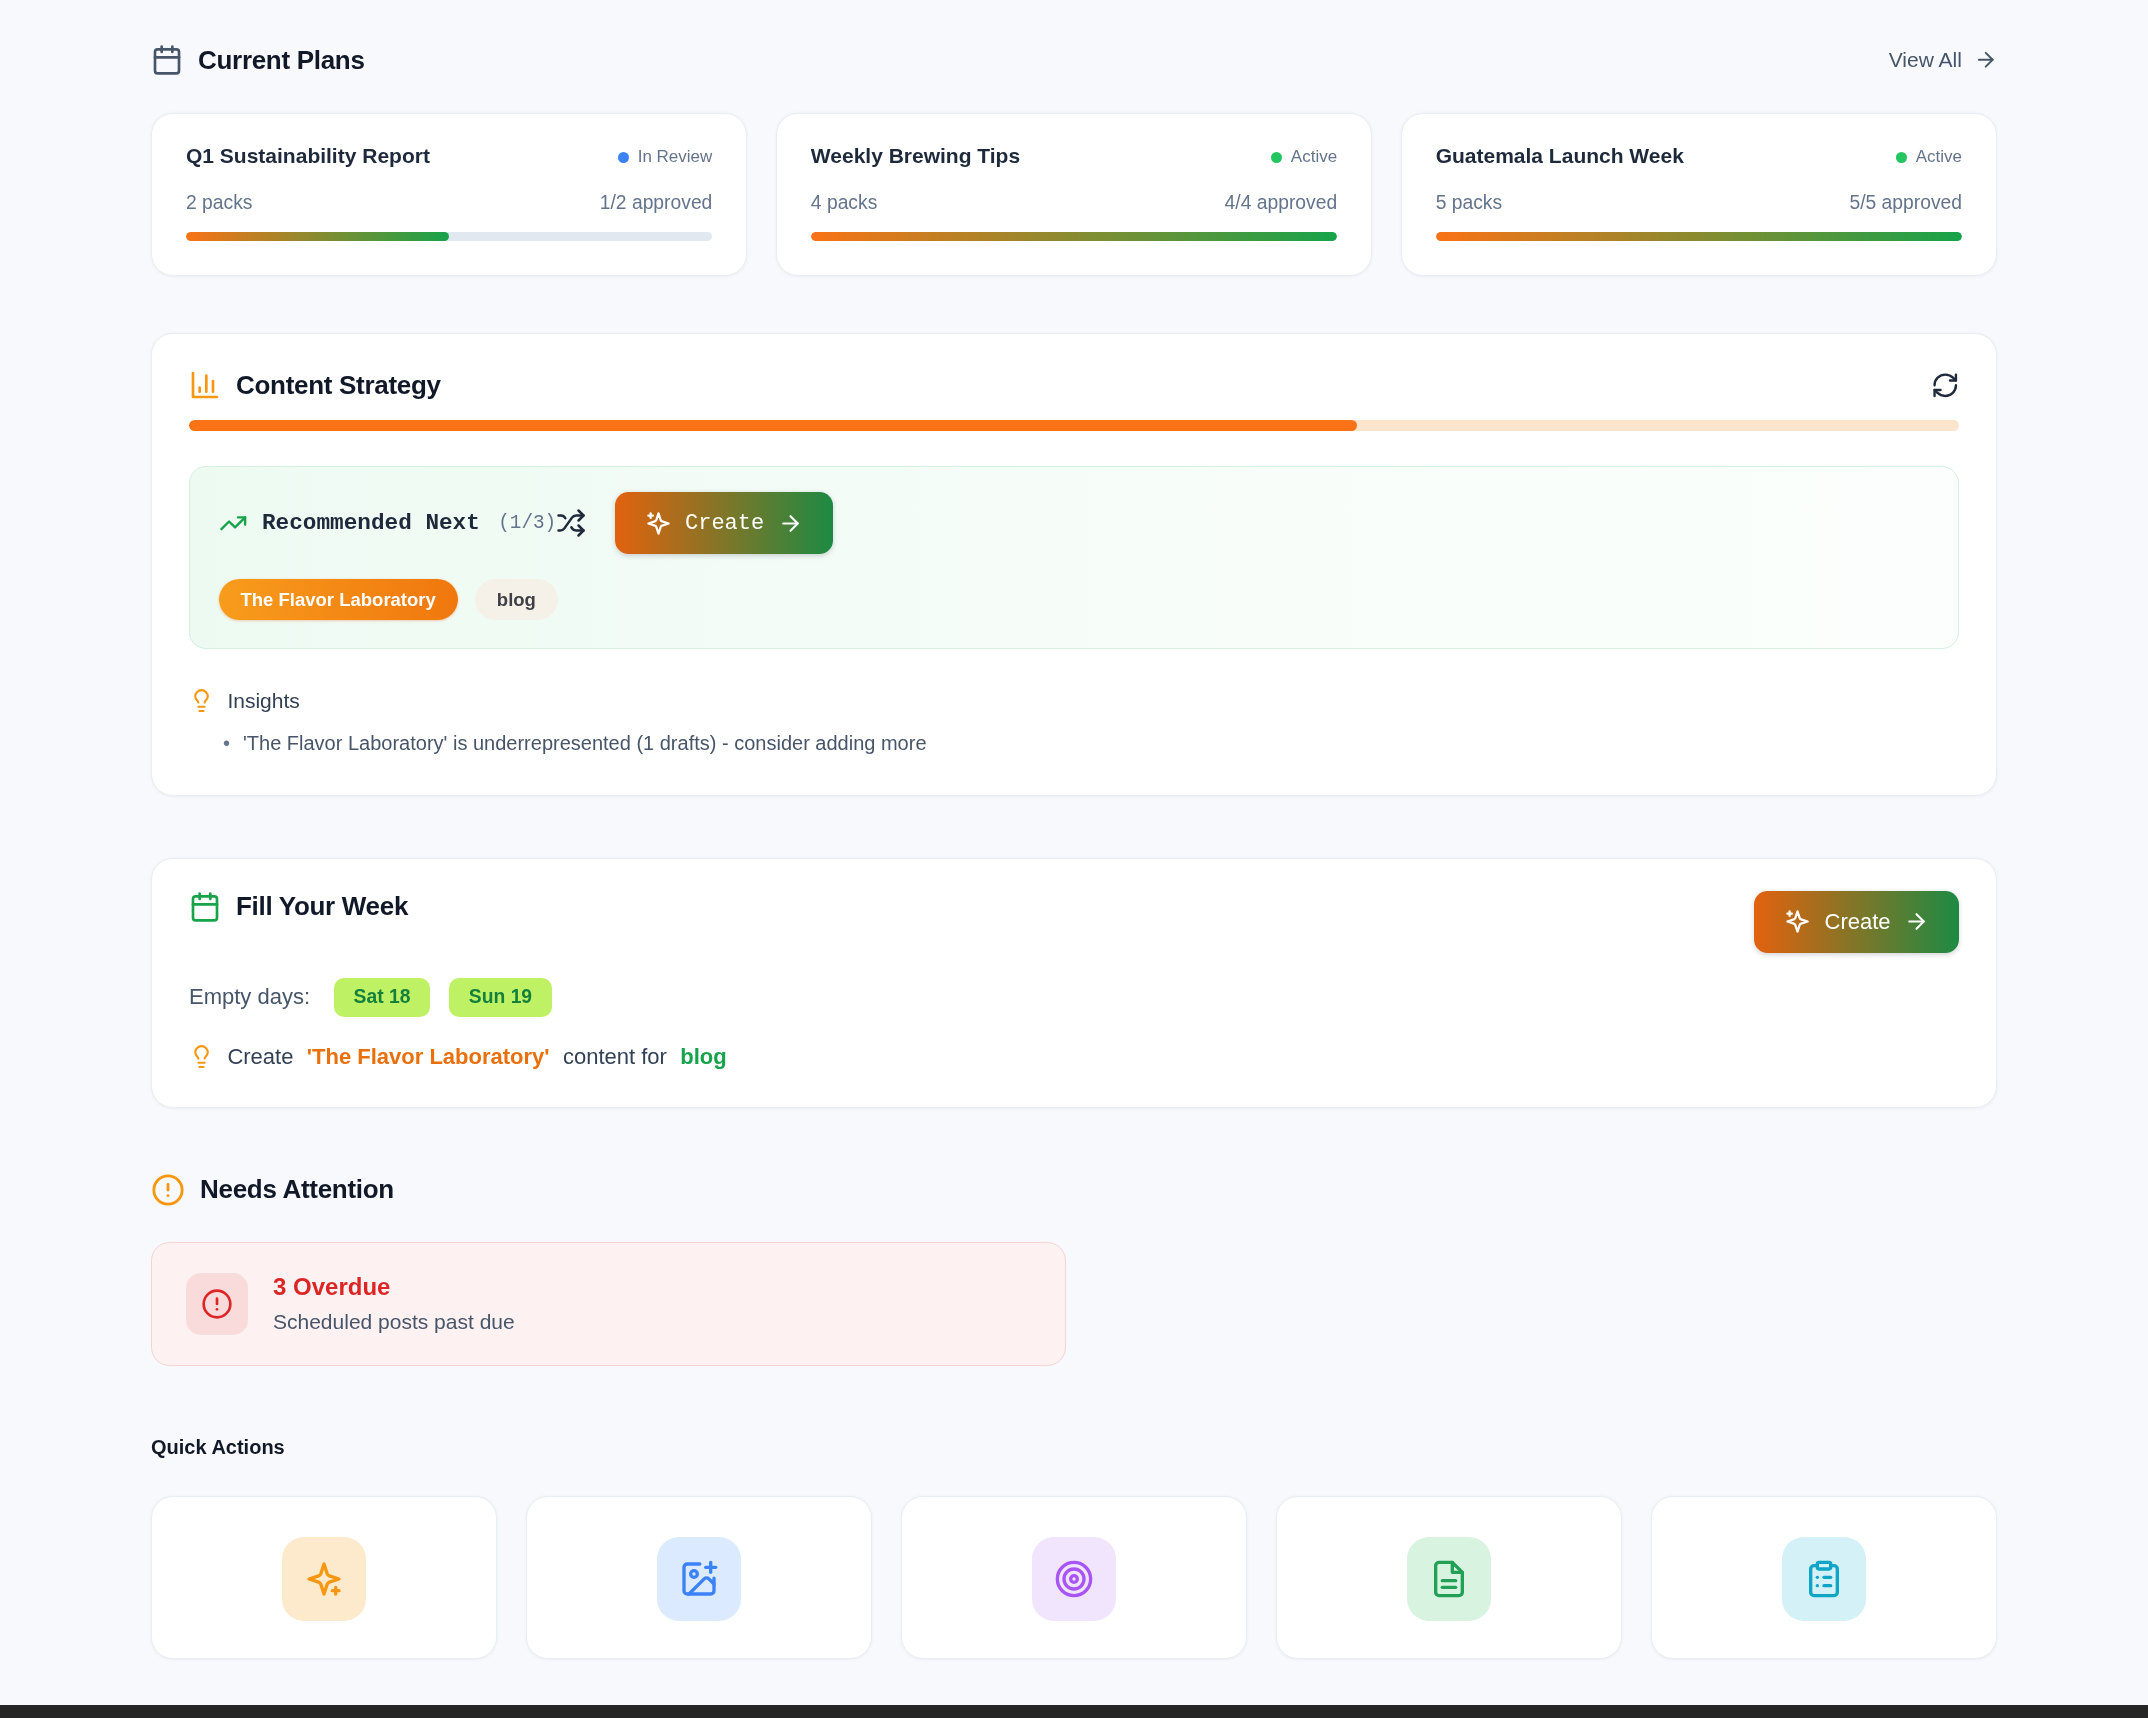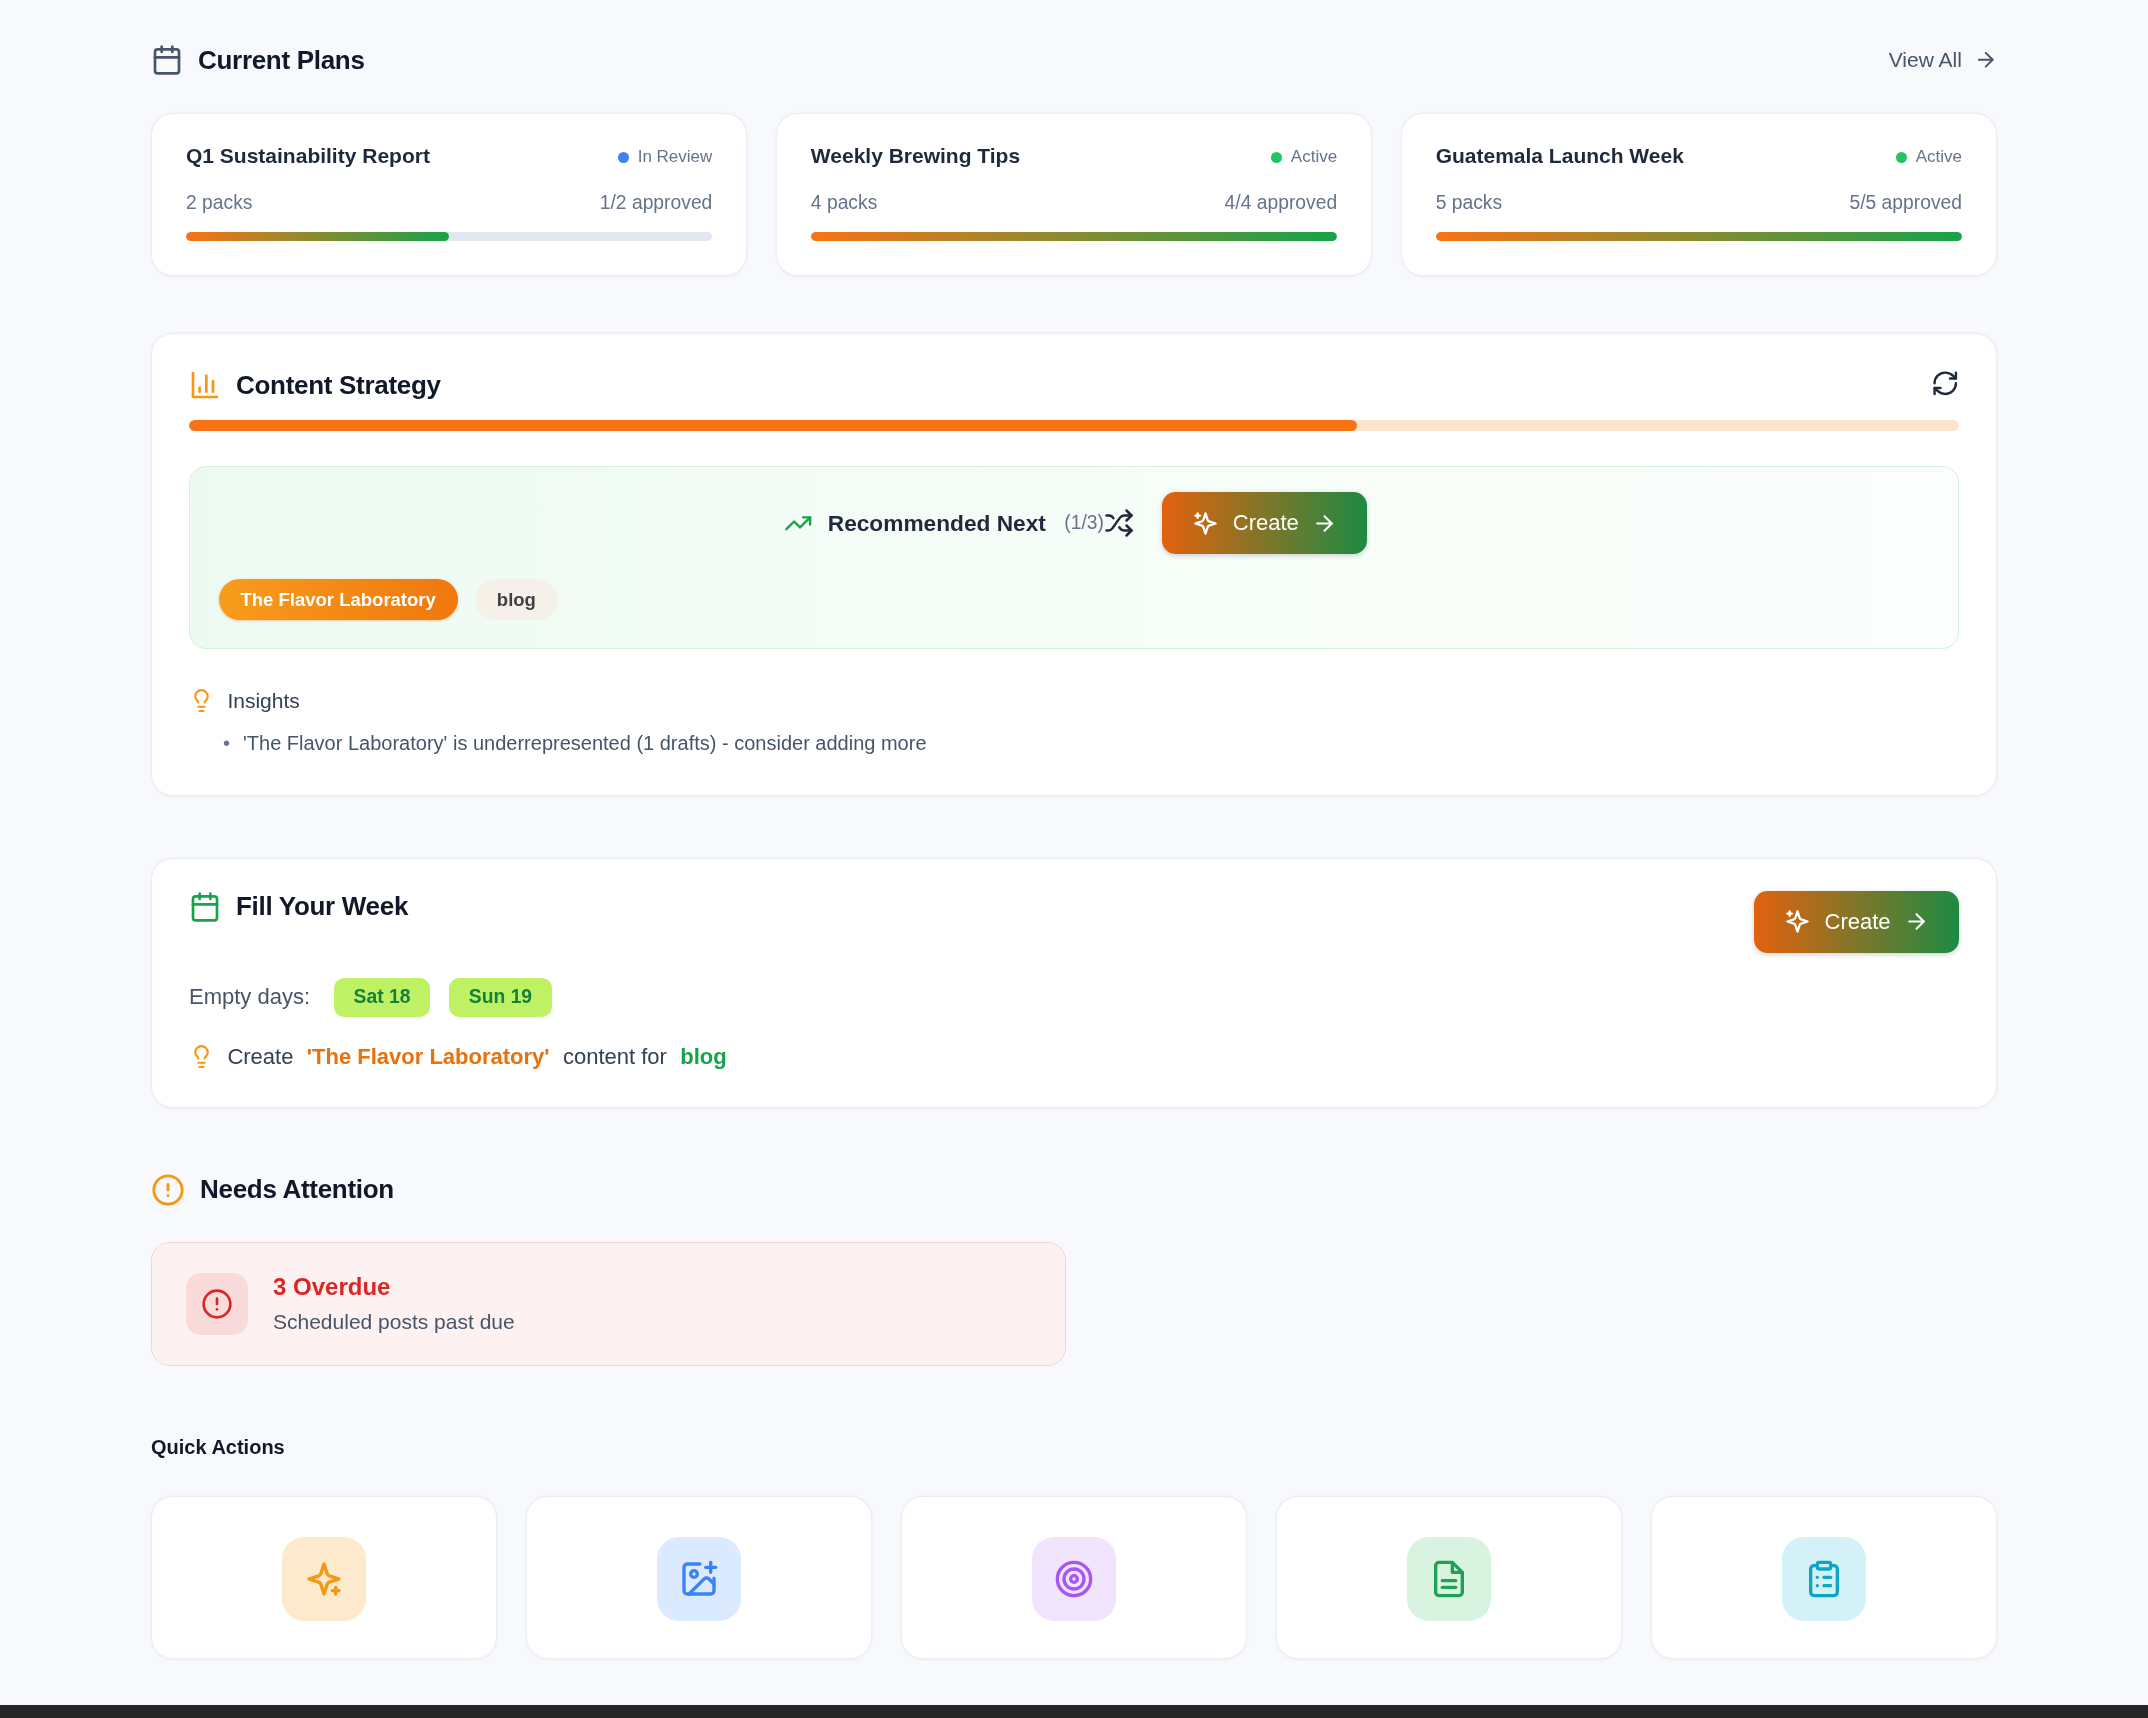--- a/index.html
+++ b/index.html
@@ -13,21 +13,21 @@
   }
   .container { padding:44px 151px 0 151px; }
 
   
   .icon { display:inline-flex; align-items:center; justify-content:center; flex:none; }
   .icon svg { width:100%; height:100%; display:block; }
 
   
   .section-head { display:flex; align-items:center; gap:15px; }
   .section-title { font-size:26px; font-weight:700; color:#111827; letter-spacing:-0.3px; }
-  .head-row { display:flex; justify-content:space-between; }
+  .head-row { display:flex; align-items:center; justify-content:space-between; }
   .view-all { display:flex; align-items:center; gap:11.7px; color:#475569; font-size:21px; cursor:pointer; }
 
   
   .plans-row { display:flex; gap:28.5px; margin-top:37px; }
   .card {
     background:#ffffff; border:0.8px solid #e9eef4; border-radius:22px;
     box-shadow:0 0.8px 3.4px rgba(15,23,42,0.05);
   }
   .plan-card { flex:1; padding:30px 34px 34px 34px; cursor:pointer; }
   .plan-top { display:flex; align-items:flex-start; justify-content:space-between; }
@@ -50,21 +50,21 @@
     border:1.7px solid #fcd9a8; border-radius:10px; padding:6.7px 17px;
   }
   .pillar-track { margin-top:18.5px; height:11.7px; border-radius:6.7px; background:#fde5cd; overflow:hidden; }
   .pillar-fill { height:100%; border-radius:6.7px; background:#f97316; }
 
   .reco-panel {
     margin-top:35px; border:0.8px solid #d3f1de; border-radius:17px;
     background:linear-gradient(90deg,#edfaf2 0%, #f7fdf9 55%, #fbfefc 100%);
     padding:25px 25px 28.5px 28.5px;
   }
-  .reco-top { display:flex; align-items:center; justify-content:center; }
+  .reco-top { display:flex; align-items:center; justify-content:flex-start;font-family:Liberation Mono, monospace; }
   .reco-left { display:flex; align-items:center; gap:15px; }
   .reco-title { font-size:22.7px; font-weight:700; color:#1e293b; }
   .reco-count { font-size:19.3px; color:#64748b; margin-left:3.4px; }
   .reco-right { display:flex; align-items:center; gap:28.5px; }
   .btn-create {
     display:flex; align-items:center; gap:13.4px; height:62px; padding:0 30px;
     border:none; border-radius:13.4px; cursor:pointer;
     background:linear-gradient(90deg,#e2620e,#1d8a43);
     color:#ffffff; font-size:22px; font-weight:500; font-family:inherit;
     box-shadow:0 1.7px 5px rgba(15,23,42,0.18);

